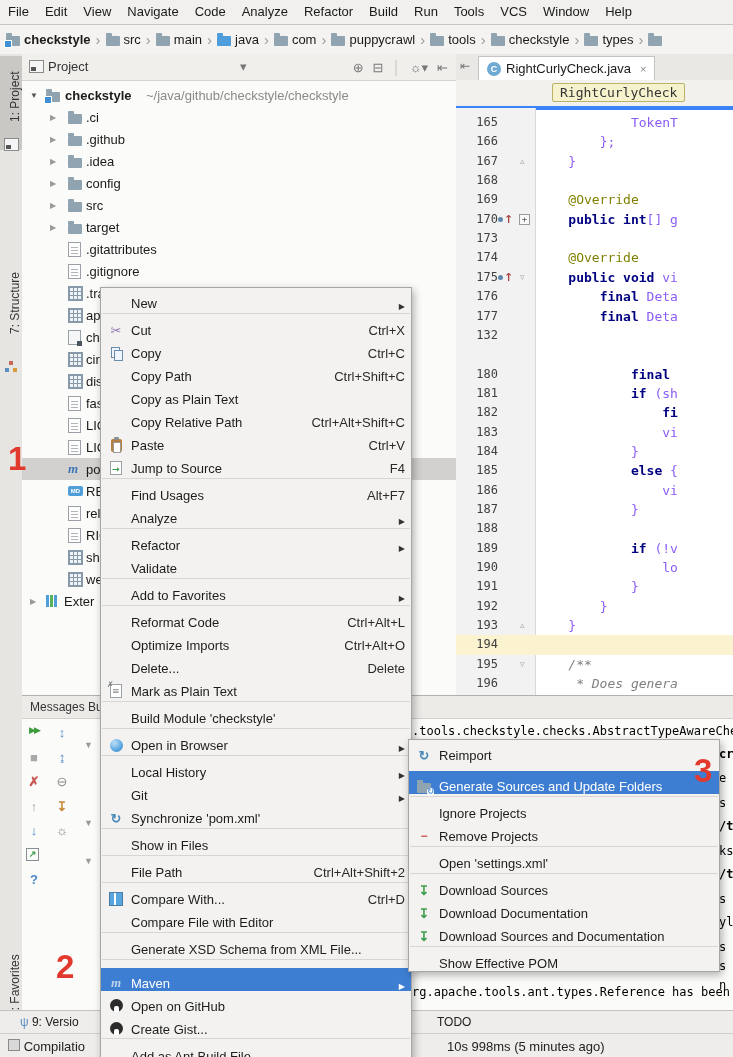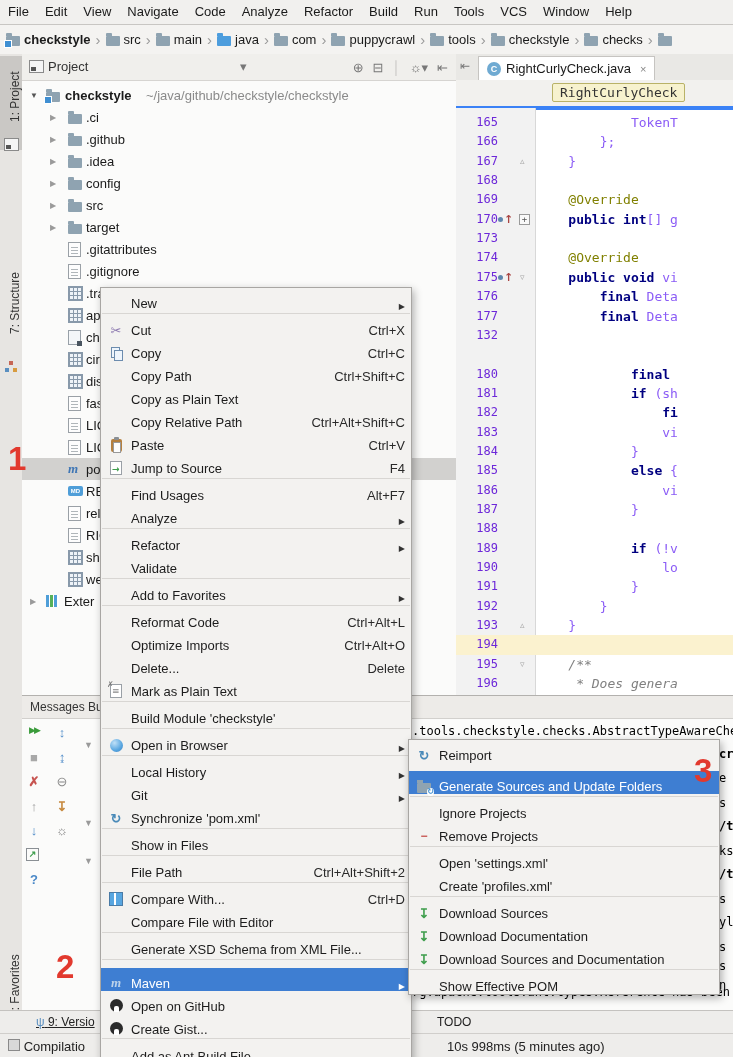--- a/index.html
+++ b/index.html
@@ -88,21 +88,21 @@
         display:flex;align-items:center;padding:0 8px;gap:5px;font-size:13px;}
   .etab-close{color:#888;font-size:11px;margin-left:4px;}
   .tb-hide{position:absolute;left:4px;top:5px;color:#777;font-size:12px;}
   .crumbrow{position:absolute;left:0;top:26px;width:100%;height:26px;background:#f2f1ee;border-bottom:4px solid #3b82f6;}
   .chip{position:absolute;left:96px;top:3px;padding:1px 7px;background:#f7f2ce;border:1px solid #b9b267;border-radius:2px;
         font:13px "DejaVu Sans Mono",monospace;color:#333;}
   #code{position:absolute;left:0;top:54px;width:277px;height:587px;overflow:hidden;}
   #gutterbg{position:absolute;left:0;top:0;width:79px;height:587px;background:#f2f2f2;border-right:1px solid #d8d8d8;}
   .cl{position:absolute;left:0;width:277px;height:19.35px;}
   .cl.cur{background:#fbf2cf;}
-  .lnum{position:absolute;left:2px;top:0;width:40px;text-align:right;color:#6d28d9;
+  .lnum{position:absolute;left:2px;top:0;width:40px;text-align:right;color:#404040;
         font:12px/19.35px "DejaVu Sans Mono",monospace;}
   .gut-ovr{position:absolute;left:48px;top:2px;color:#a94442;font:bold 11px/15px "DejaVu Sans",sans-serif;}
   .gut-ovr::before{content:"";position:absolute;left:-6px;top:5px;width:5px;height:5px;border-radius:50%;background:#5f87ad;}
   .gut-fold{position:absolute;left:64px;top:0;color:#a8a8a8;font:9px/19.35px "DejaVu Sans",sans-serif;}
   .gut-plus{position:absolute;left:63px;top:4px;width:9px;height:9px;border:1px solid #9a9a9a;background:#f9f9f9;
         color:#555;font:9px/9px "DejaVu Sans Mono",monospace;text-align:center;}
   .codetext{position:absolute;left:81px;top:0;white-space:pre;font:13px/19.35px "DejaVu Sans Mono",monospace;}
   .tk-kw{color:#000080;font-weight:bold;} .tk-ann{color:#808000;} .tk-pl{color:#8b5cf6;}
   .tk-cmt{color:#808080;font-style:italic;}
   
@@ -197,21 +197,21 @@
         <span class="crumb-label">tools</span>
       </span>
       <span class="crumb-sep">›</span>
       <span class="crumb">
         <span class="ic-folder"></span>
         <span class="crumb-label">checkstyle</span>
       </span>
       <span class="crumb-sep">›</span>
       <span class="crumb">
         <span class="ic-folder"></span>
-        <span class="crumb-label">checks</span>
+        <span class="crumb-label">types</span>
       </span>
       <span class="crumb-sep">›</span>
       <span class="ic-folder"></span>
     </div>
   <div id="leftbar">
       <div class="vtab-bg" style="top: 2px; height: 94px;"></div>
       <div class="vtab" style="top: 4px; height: 78px;">1: Project</div>
       <span class="ic-tool" style="position: absolute; left: 4px; top: 84px;"></span>
       <div class="vtab" style="top: 195px; height: 108px;">7: Structure</div>
       <span class="ic-struct" style="position: absolute; left: 4px; top: 306px;"></span>
@@ -515,21 +515,21 @@
         <span class="mt-icon t-dim2" style="left: 32px; top: 79px;">⊖</span>
         <span class="mt-icon t-orange" style="left: 32px; top: 103.5px;">↧</span>
         <span class="mt-icon t-dim2" style="left: 32px; top: 128px;">☼</span>
         <span class="msg-tri" style="left: 62px; top: 45px;">▼</span>
         <span class="msg-tri" style="left: 62px; top: 123px;">▼</span>
         <span class="msg-tri" style="left: 62px; top: 161px;">▼</span>
       </div>
   </div>
 
   <div id="btmtabs">
-    <span class="sb-item" style="left:36px;top:4px;text-decoration:underline;"><span class="ic-branch">ψ</span> <span>9: Versio</span></span>
+    <span class="sb-item" style="left:20px;top:4px;"><span class="ic-branch">ψ</span> <span>9: Versio</span></span>
     <span class="sb-item" style="left:437px;top:4px;">TODO</span>
   </div>
   <div id="statusrow">
     <span class="sb-item" style="left:8px;top:5px;font-size:13px;"><span class="ic-compilesq"></span> <span>Compilatio</span></span>
     <span class="sb-item" style="left:447px;top:5px;font-size:13px;">10s 998ms (5 minutes ago)</span>
   </div>
 
   <div id="ctx-menu" class="popup">
       <div class="menu-item">
         <span class="mi"></span>
@@ -780,25 +780,20 @@
         <span class="mi c-minus">−</span>
         <span class="mi-label">Remove Projects</span>
         <span class="mi-right"></span>
       </div>
       <div class="menu-sep"></div>
       <div class="menu-item">
         <span class="mi"></span>
         <span class="mi-label">Open 'settings.xml'</span>
         <span class="mi-right"></span>
       </div>
-      <div class="menu-item">
-        <span class="mi"></span>
-        <span class="mi-label">Create 'profiles.xml'</span>
-        <span class="mi-right"></span>
-      </div>
       <div class="menu-sep"></div>
       <div class="menu-item">
         <span class="mi c-dl">↧</span>
         <span class="mi-label">Download Sources</span>
         <span class="mi-right"></span>
       </div>
       <div class="menu-item">
         <span class="mi c-dl">↧</span>
         <span class="mi-label">Download Documentation</span>
         <span class="mi-right"></span>

